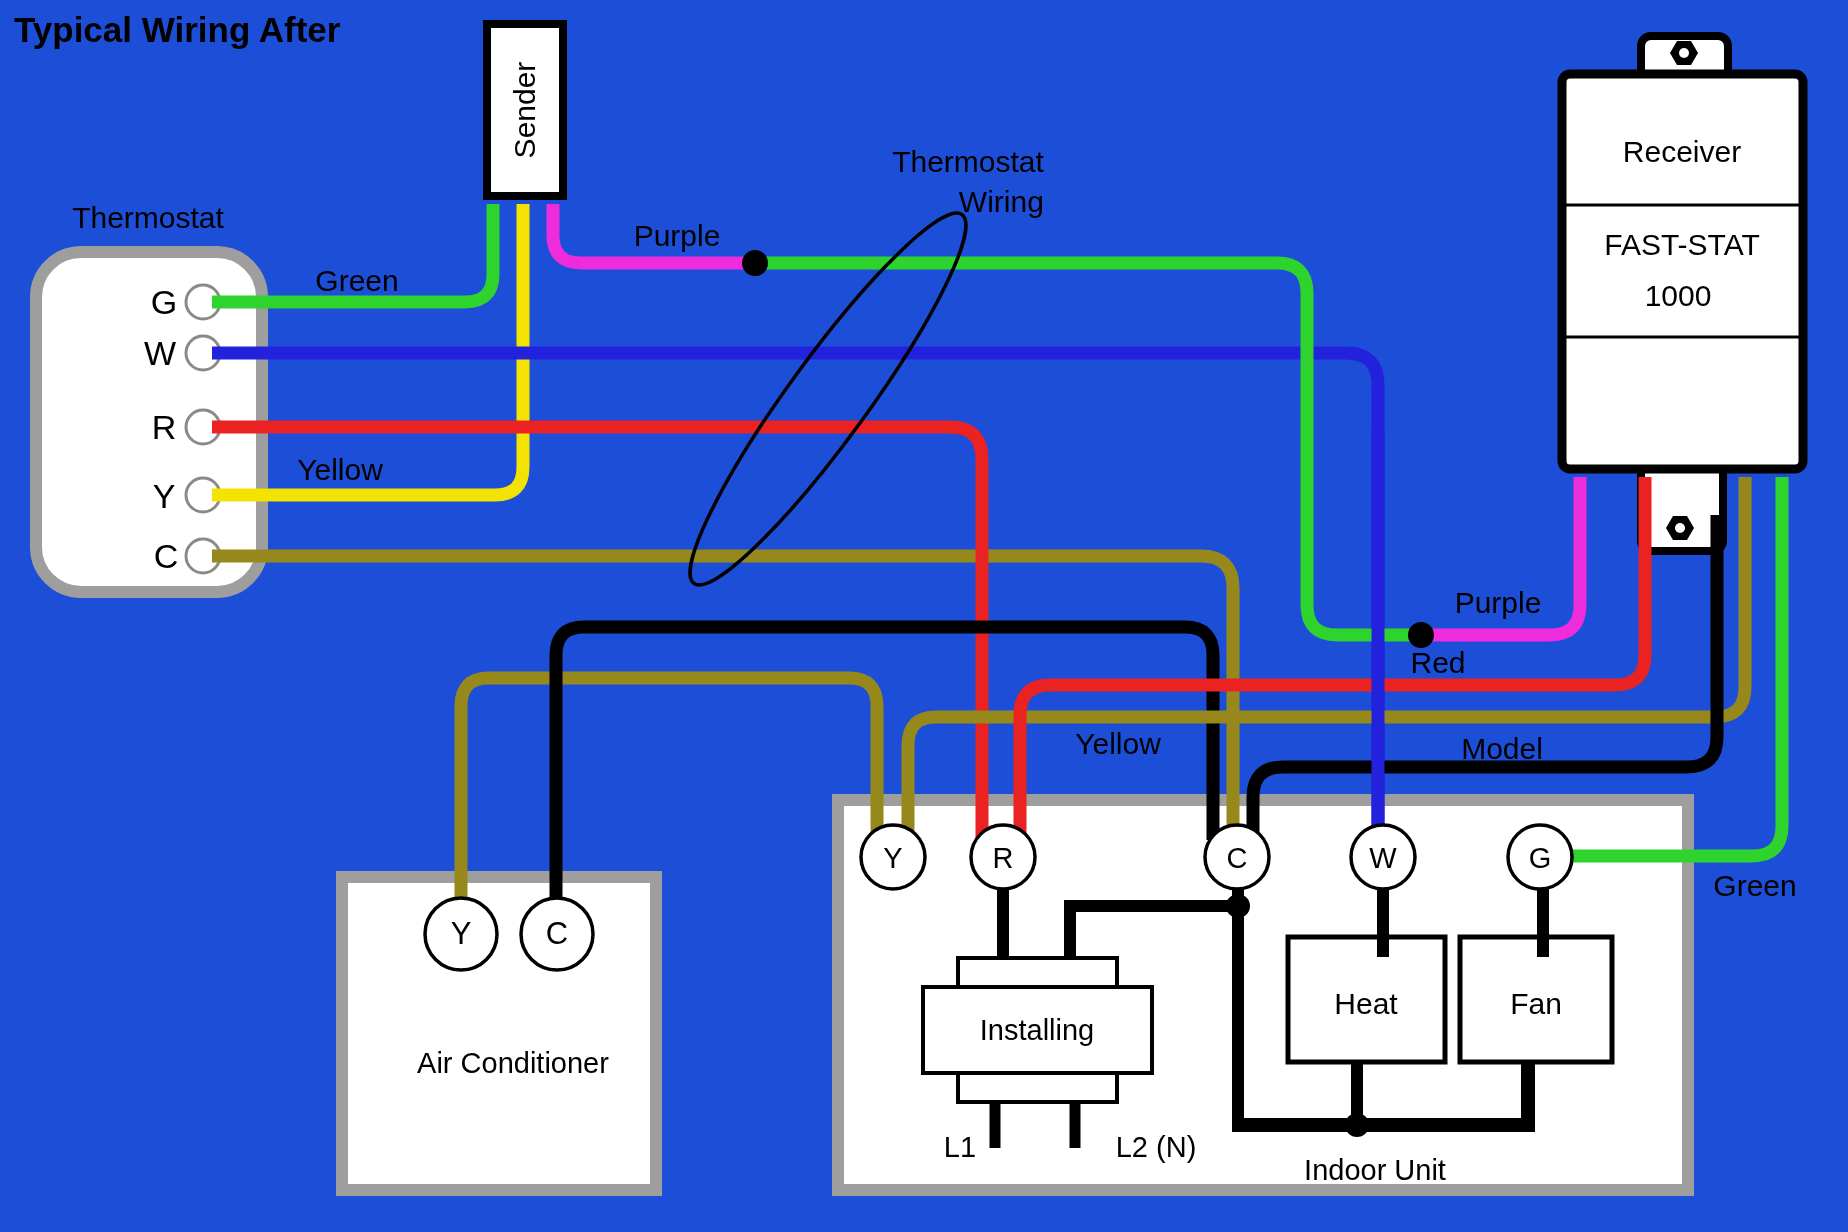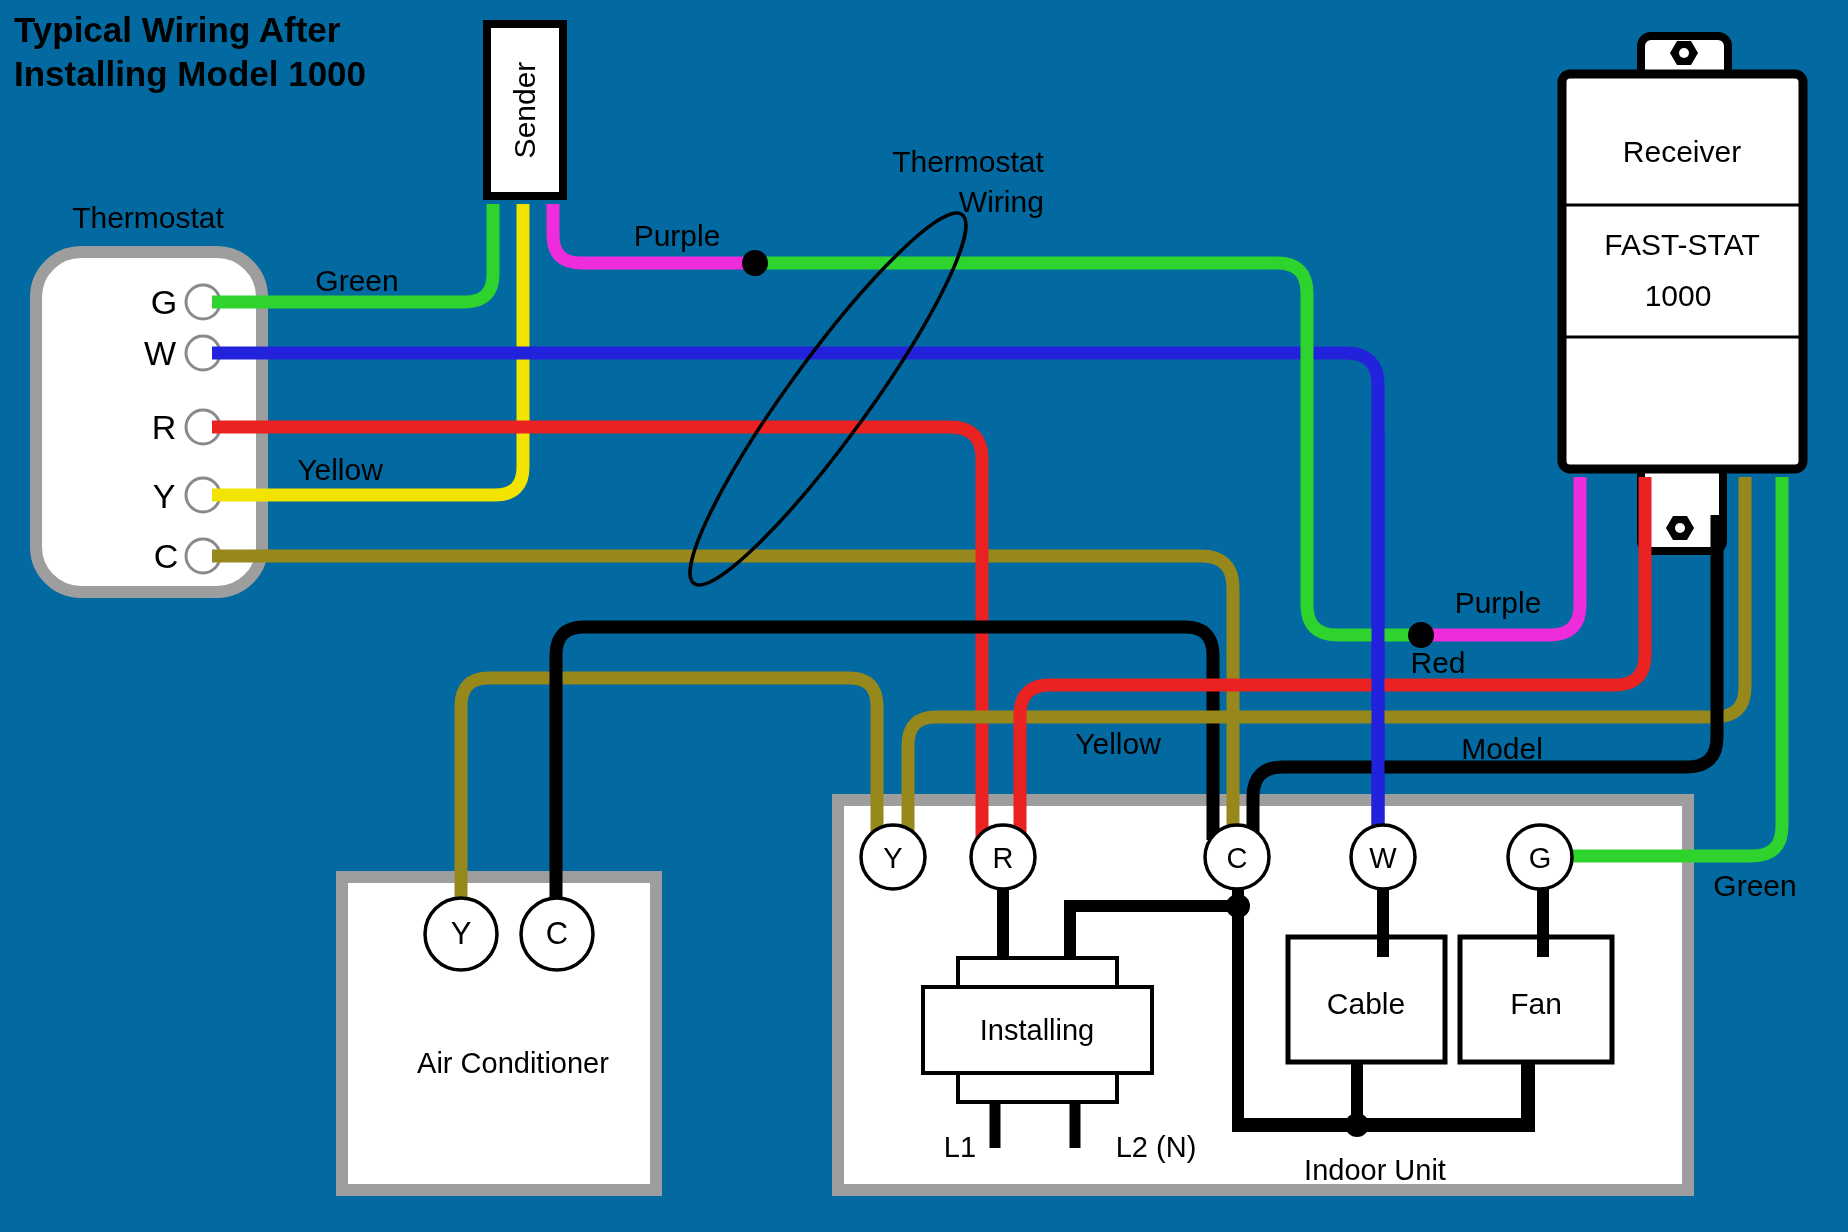--- a/index.html
+++ b/index.html
@@ -1,16 +1,16 @@
 <!DOCTYPE html>
 <html style="--c-green: #2ed32e; --c-blue: #2222dd; --c-red: #ea2222; --c-yellow: #f2e400; --c-purple: #ee2cdc; --c-olive: #97881c; --c-black: #000000; --c-box_gray: #9e9e9e;"><head>
 <meta charset="utf-8">
 <style>
   html,body{margin:0;padding:0;background:#fff;}
-  #stage{position:relative;width:1848px;height:1232px;background:#0369a1;overflow:hidden;
+  #stage{position:relative;width:1848px;height:1232px;background:#1d4ed8;overflow:hidden;
          font-family:"Liberation Sans",sans-serif;color:#000;}
   #stage svg{position:absolute;left:0;top:0;}
   .lbl{position:absolute;transform:translate(-50%,-50%);font-size:30px;white-space:nowrap;
        line-height:40px;text-align:right;}
   .lbl29{font-size:29px;}
   .term{position:absolute;transform:translate(-50%,-50%);white-space:nowrap;}
   .t-th{font-size:34px;}
   .t-ac{font-size:31px;}
   .t-iu{font-size:29px;}
   .title{position:absolute;left:14px;top:8px;font-size:35px;font-weight:bold;line-height:44px;}
@@ -100,33 +100,32 @@
     <circle cx="1003" cy="857" r="32" class="circ"></circle>
     <circle cx="1237" cy="857" r="32" class="circ"></circle>
     <circle cx="1383" cy="857" r="32" class="circ"></circle>
     <circle cx="1540" cy="857" r="32" class="circ"></circle>
 
     <ellipse cx="828" cy="399" rx="40" ry="228" transform="rotate(36 828 399)" fill="none" stroke="#000" stroke-width="3.5"></ellipse>
   </svg>
 
   <div class="title">
     <span>Typical Wiring After</span>
-    <span>Installing Model 1000</span>
   </div>
 
   <div class="lbl" style="left:148px;top:218px">Thermostat</div>
   <div class="term rot" style="left:525px;top:110px">Sender</div>
   <div class="lbl rcv" style="left:1682px;top:152px">Receiver</div>
   <div class="lbl rcv" style="left:1682px;top:245px">FAST-STAT</div>
   <div class="lbl rcv" style="left:1678px;top:296px">1000</div>
   <div class="lbl lbl29" style="left:513px;top:1063px">Air Conditioner</div>
   <div class="lbl lbl29" style="left:1037px;top:1030px">Installing</div>
   <div class="lbl lbl29" style="left:960px;top:1147px">L1</div>
   <div class="lbl lbl29" style="left:1156px;top:1147px">L2 (N)</div>
-  <div class="lbl" style="left:1366px;top:1004px">Cable</div>
+  <div class="lbl" style="left:1366px;top:1004px">Heat</div>
   <div class="lbl" style="left:1536px;top:1004px">Fan</div>
   <div class="lbl lbl29" style="left:1375px;top:1170px">Indoor Unit</div>
 
   <div class="lbl" style="left:357px;top:281px">Green</div>
   <div class="lbl" style="left:677px;top:236px">Purple</div>
   <div class="lbl" style="left:968px;top:182px">
     <span style="display:block">Thermostat</span>
     <span style="display:block">Wiring</span>
   </div>
   <div class="lbl" style="left:340px;top:470px">Yellow</div>

